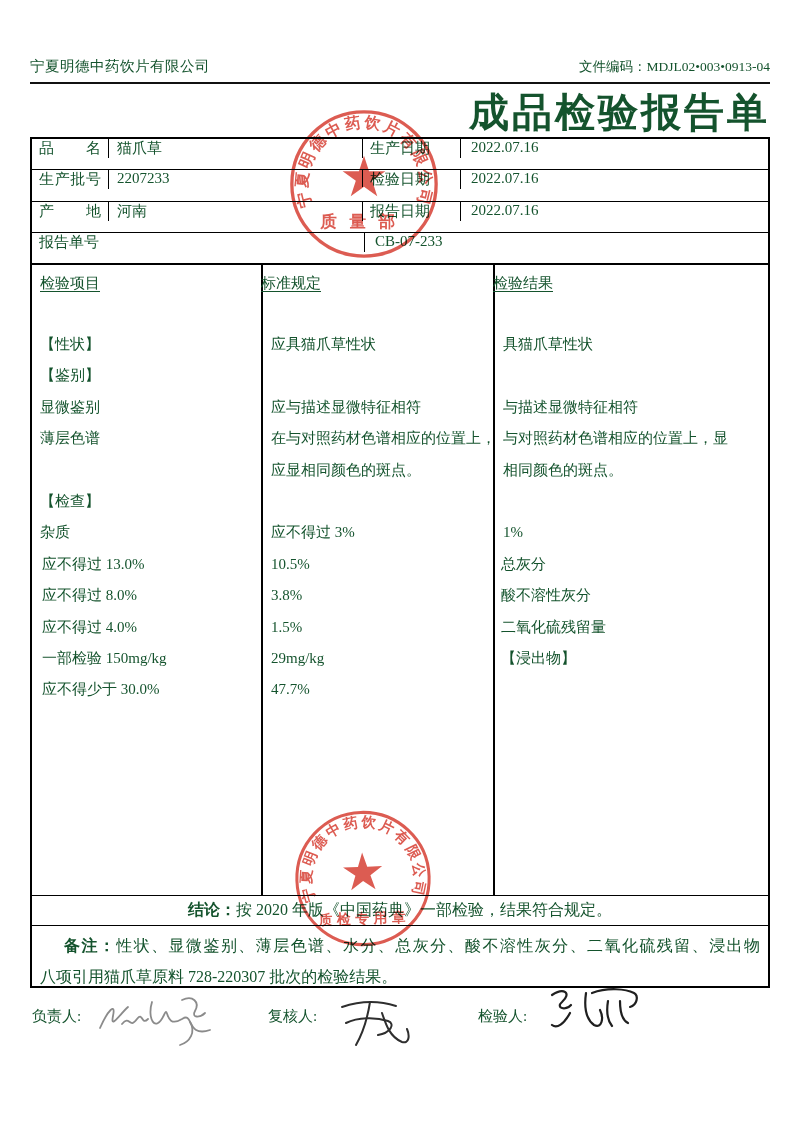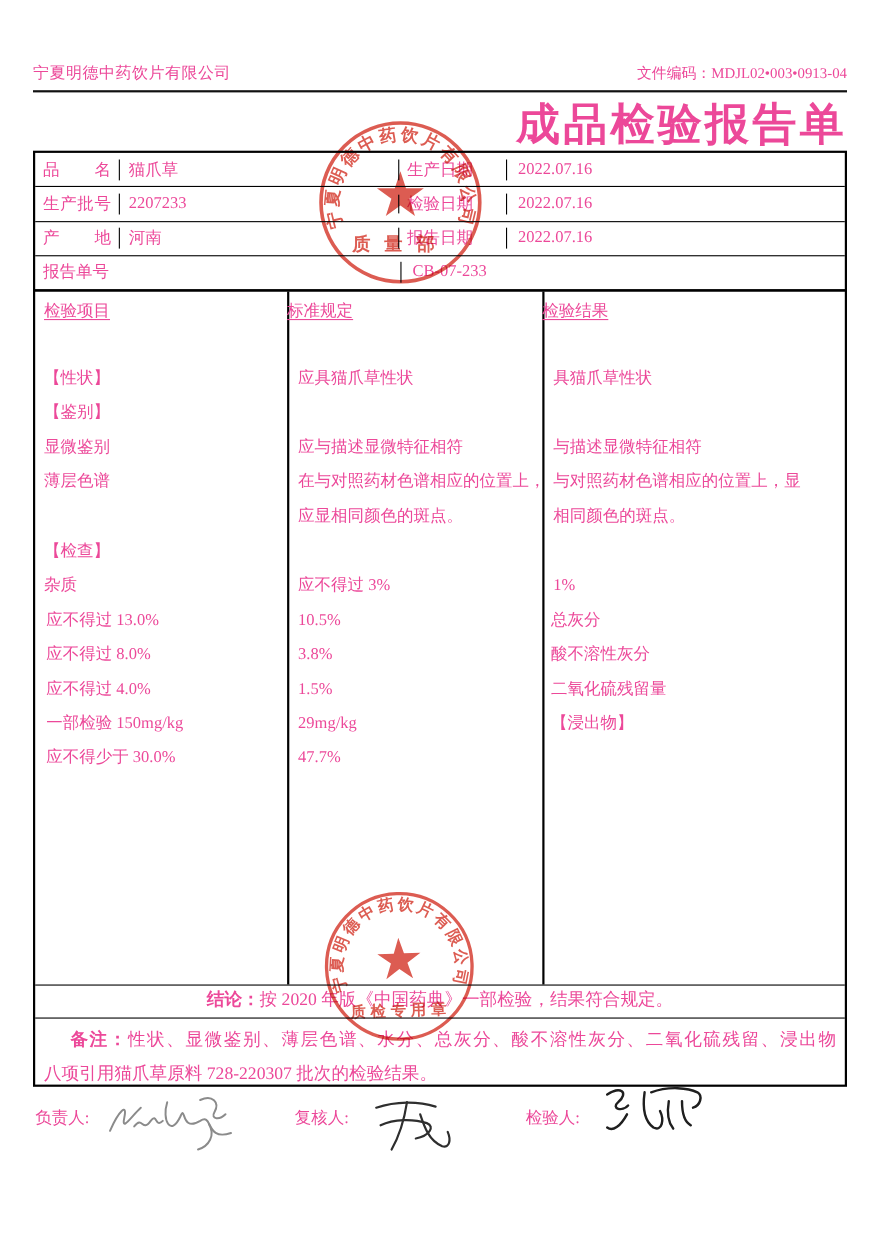--- a/index.html
+++ b/index.html
@@ -1,32 +1,32 @@
 <!DOCTYPE html>
 <html><head>
 <meta charset="utf-8">
 <style>
   html,body{margin:0;padding:0;background:#e8e8e8;}
   .page{
     position:relative;width:800px;height:1131px;background:#ffffff;
     margin:0 auto;overflow:hidden;
     font-family:"Liberation Serif","DejaVu Serif",serif;
-    color:#ec4899;
+    color:#14532d;
   }
   
   .company{position:absolute;left:30px;top:57px;font-size:14.5px;letter-spacing:.5px;}
   .doccode{position:absolute;right:30px;top:58px;font-size:13.5px;}
   .hrule{position:absolute;left:30px;top:82px;width:740px;height:2px;background:#111;}
   .title{position:absolute;left:30px;top:85px;width:740px;text-align:right;
          font-size:40px;font-weight:bold;letter-spacing:3px;}
   
   .info-table{position:absolute;left:30px;top:137px;width:740px;height:128px;
       border:2px solid #000;box-sizing:border-box;display:flex;flex-direction:column;
       font-size:15px;}
-  .info-row{flex:1;display:flex;align-items:center;}
+  .info-row{flex:1;display:flex;align-items:flex-start;}
   .info-row + .info-row{border-top:1.5px solid #000;}
   .icell{display:flex;align-items:center;box-sizing:border-box;}
   .ilabel{width:77px;padding:0 7px;border-right:1.5px solid #000;}
   .ilabel span{width:100%;text-align:justify;text-align-last:justify;}
   .ivalue{width:254px;padding-left:8px;border-right:1.5px solid #000;}
   .ilabel2{width:98px;padding-left:7px;border-right:1.5px solid #000;}
   .ivalue2{flex:1;padding-left:10px;}
   .ilabelw{width:333px;padding:0 7px;border-right:1.5px solid #000;}
   .ivaluew{flex:1;padding-left:10px;}
   

